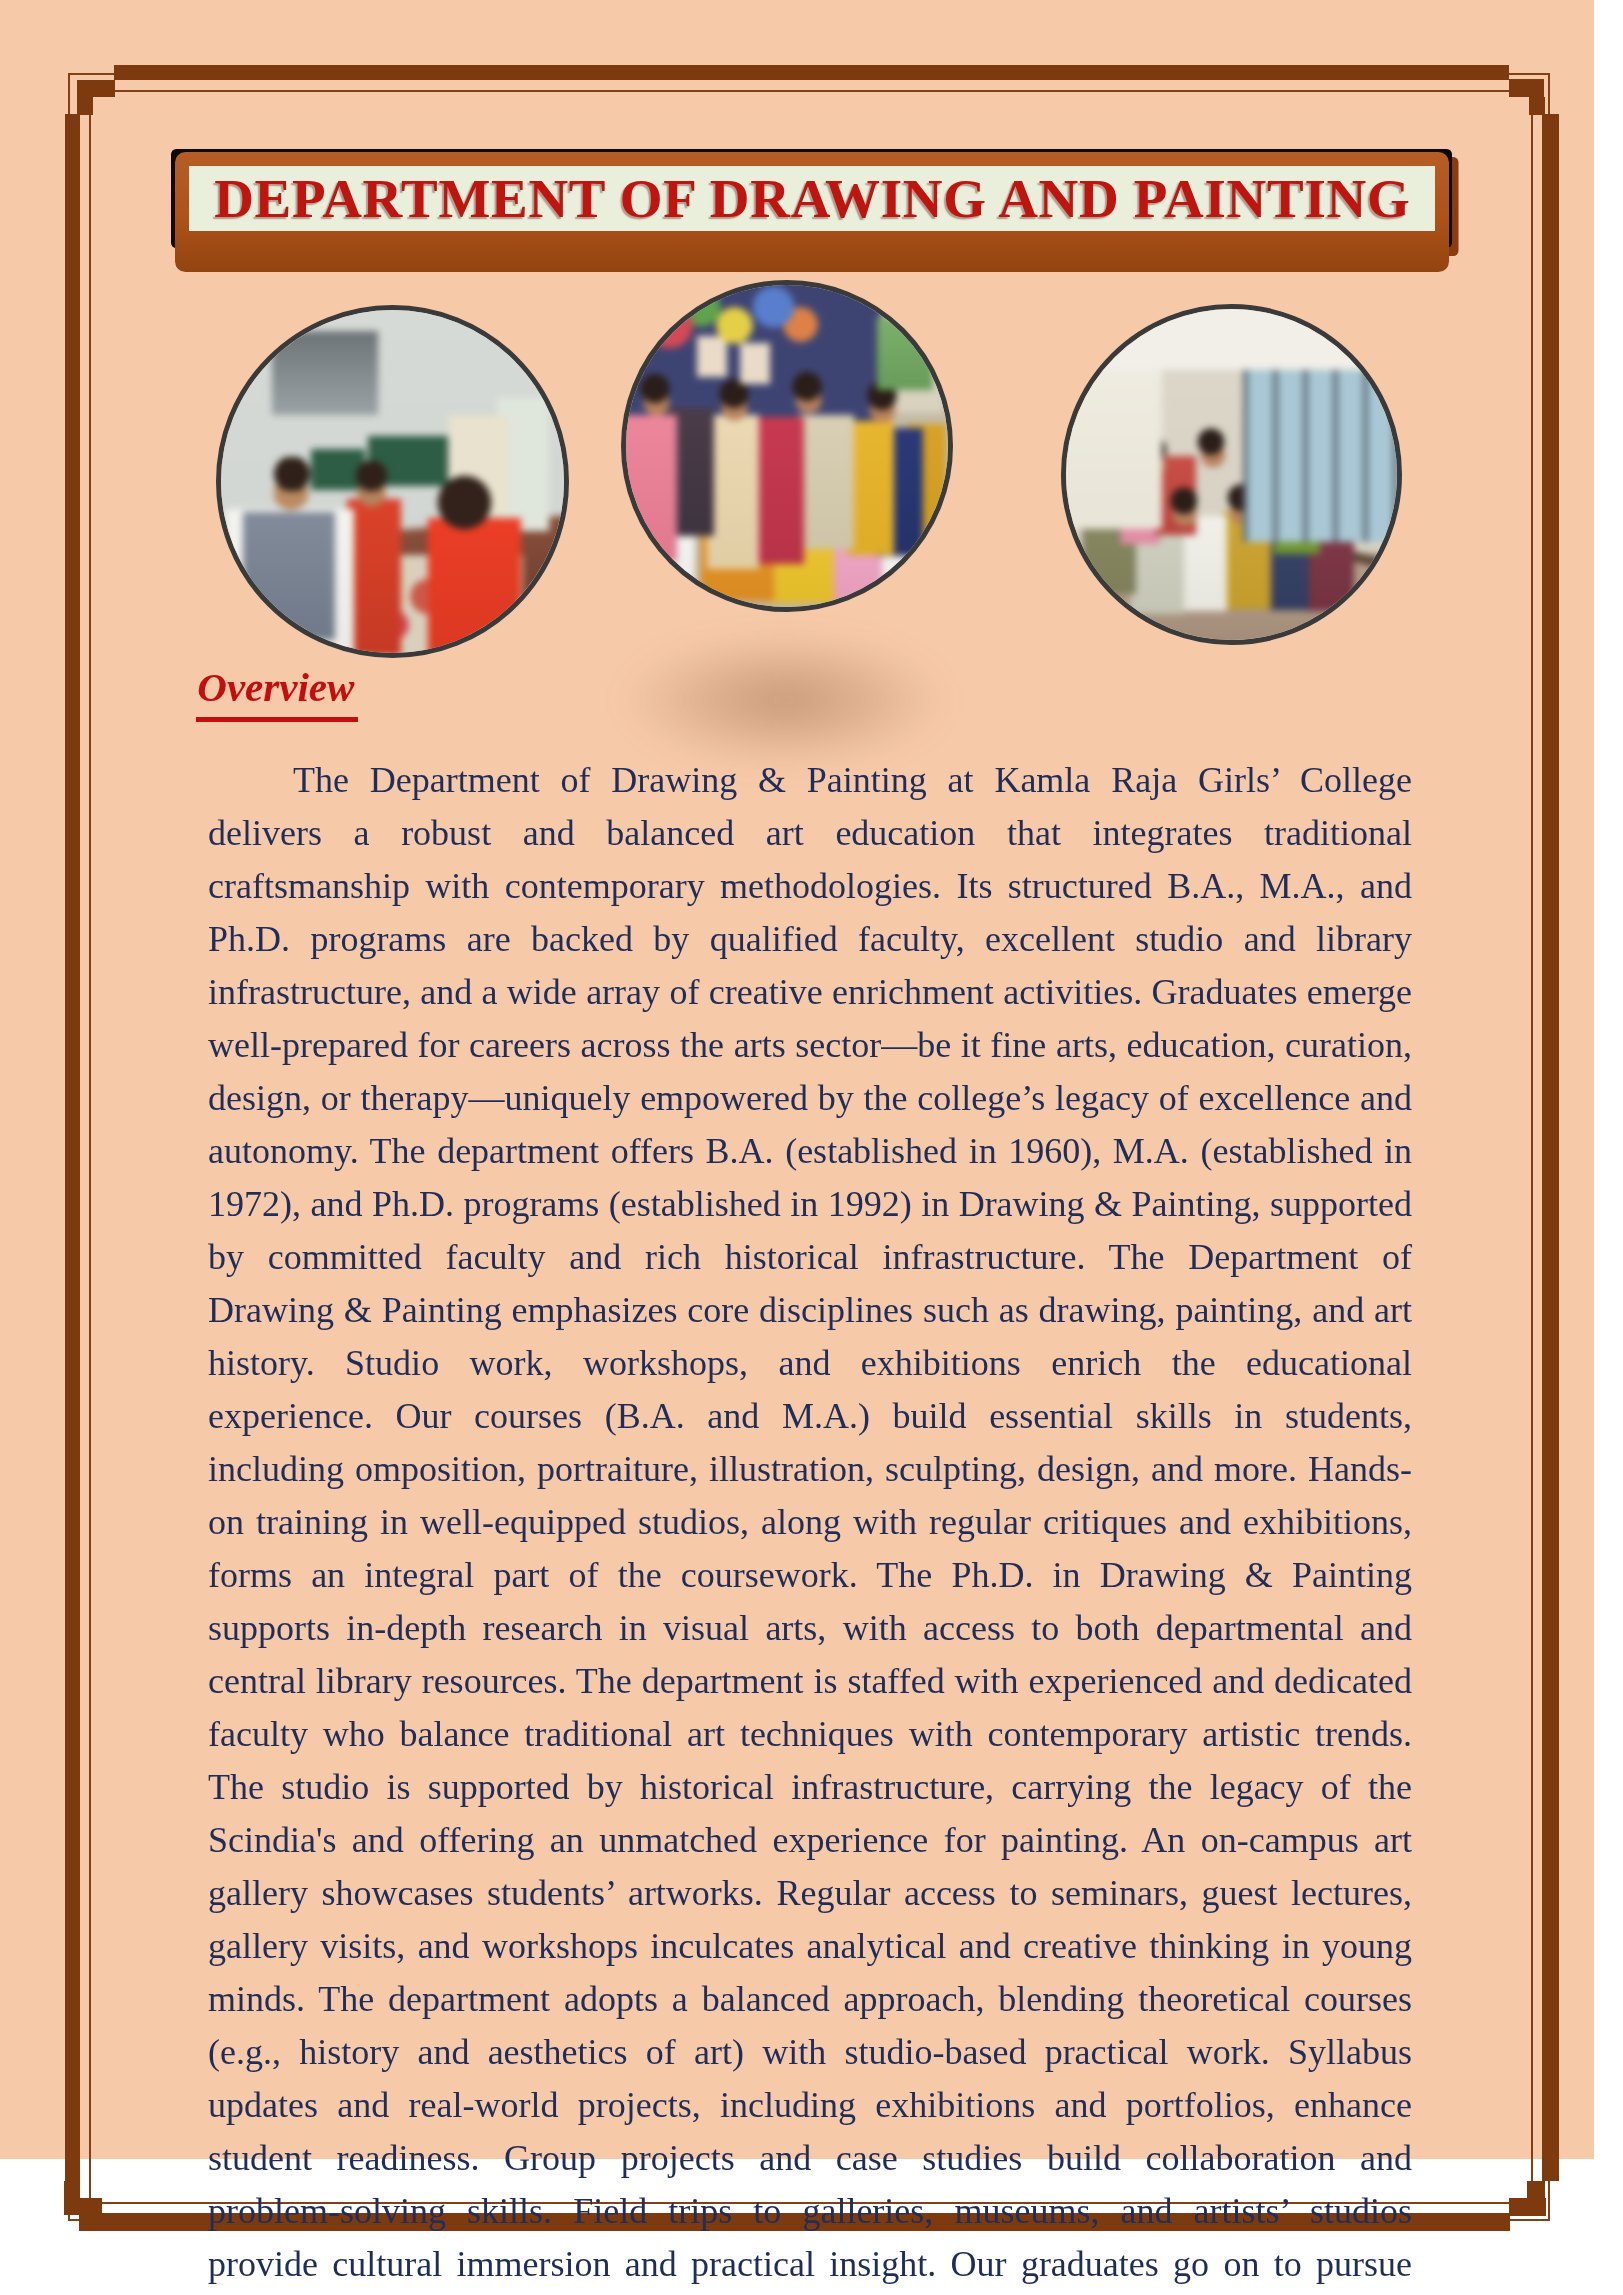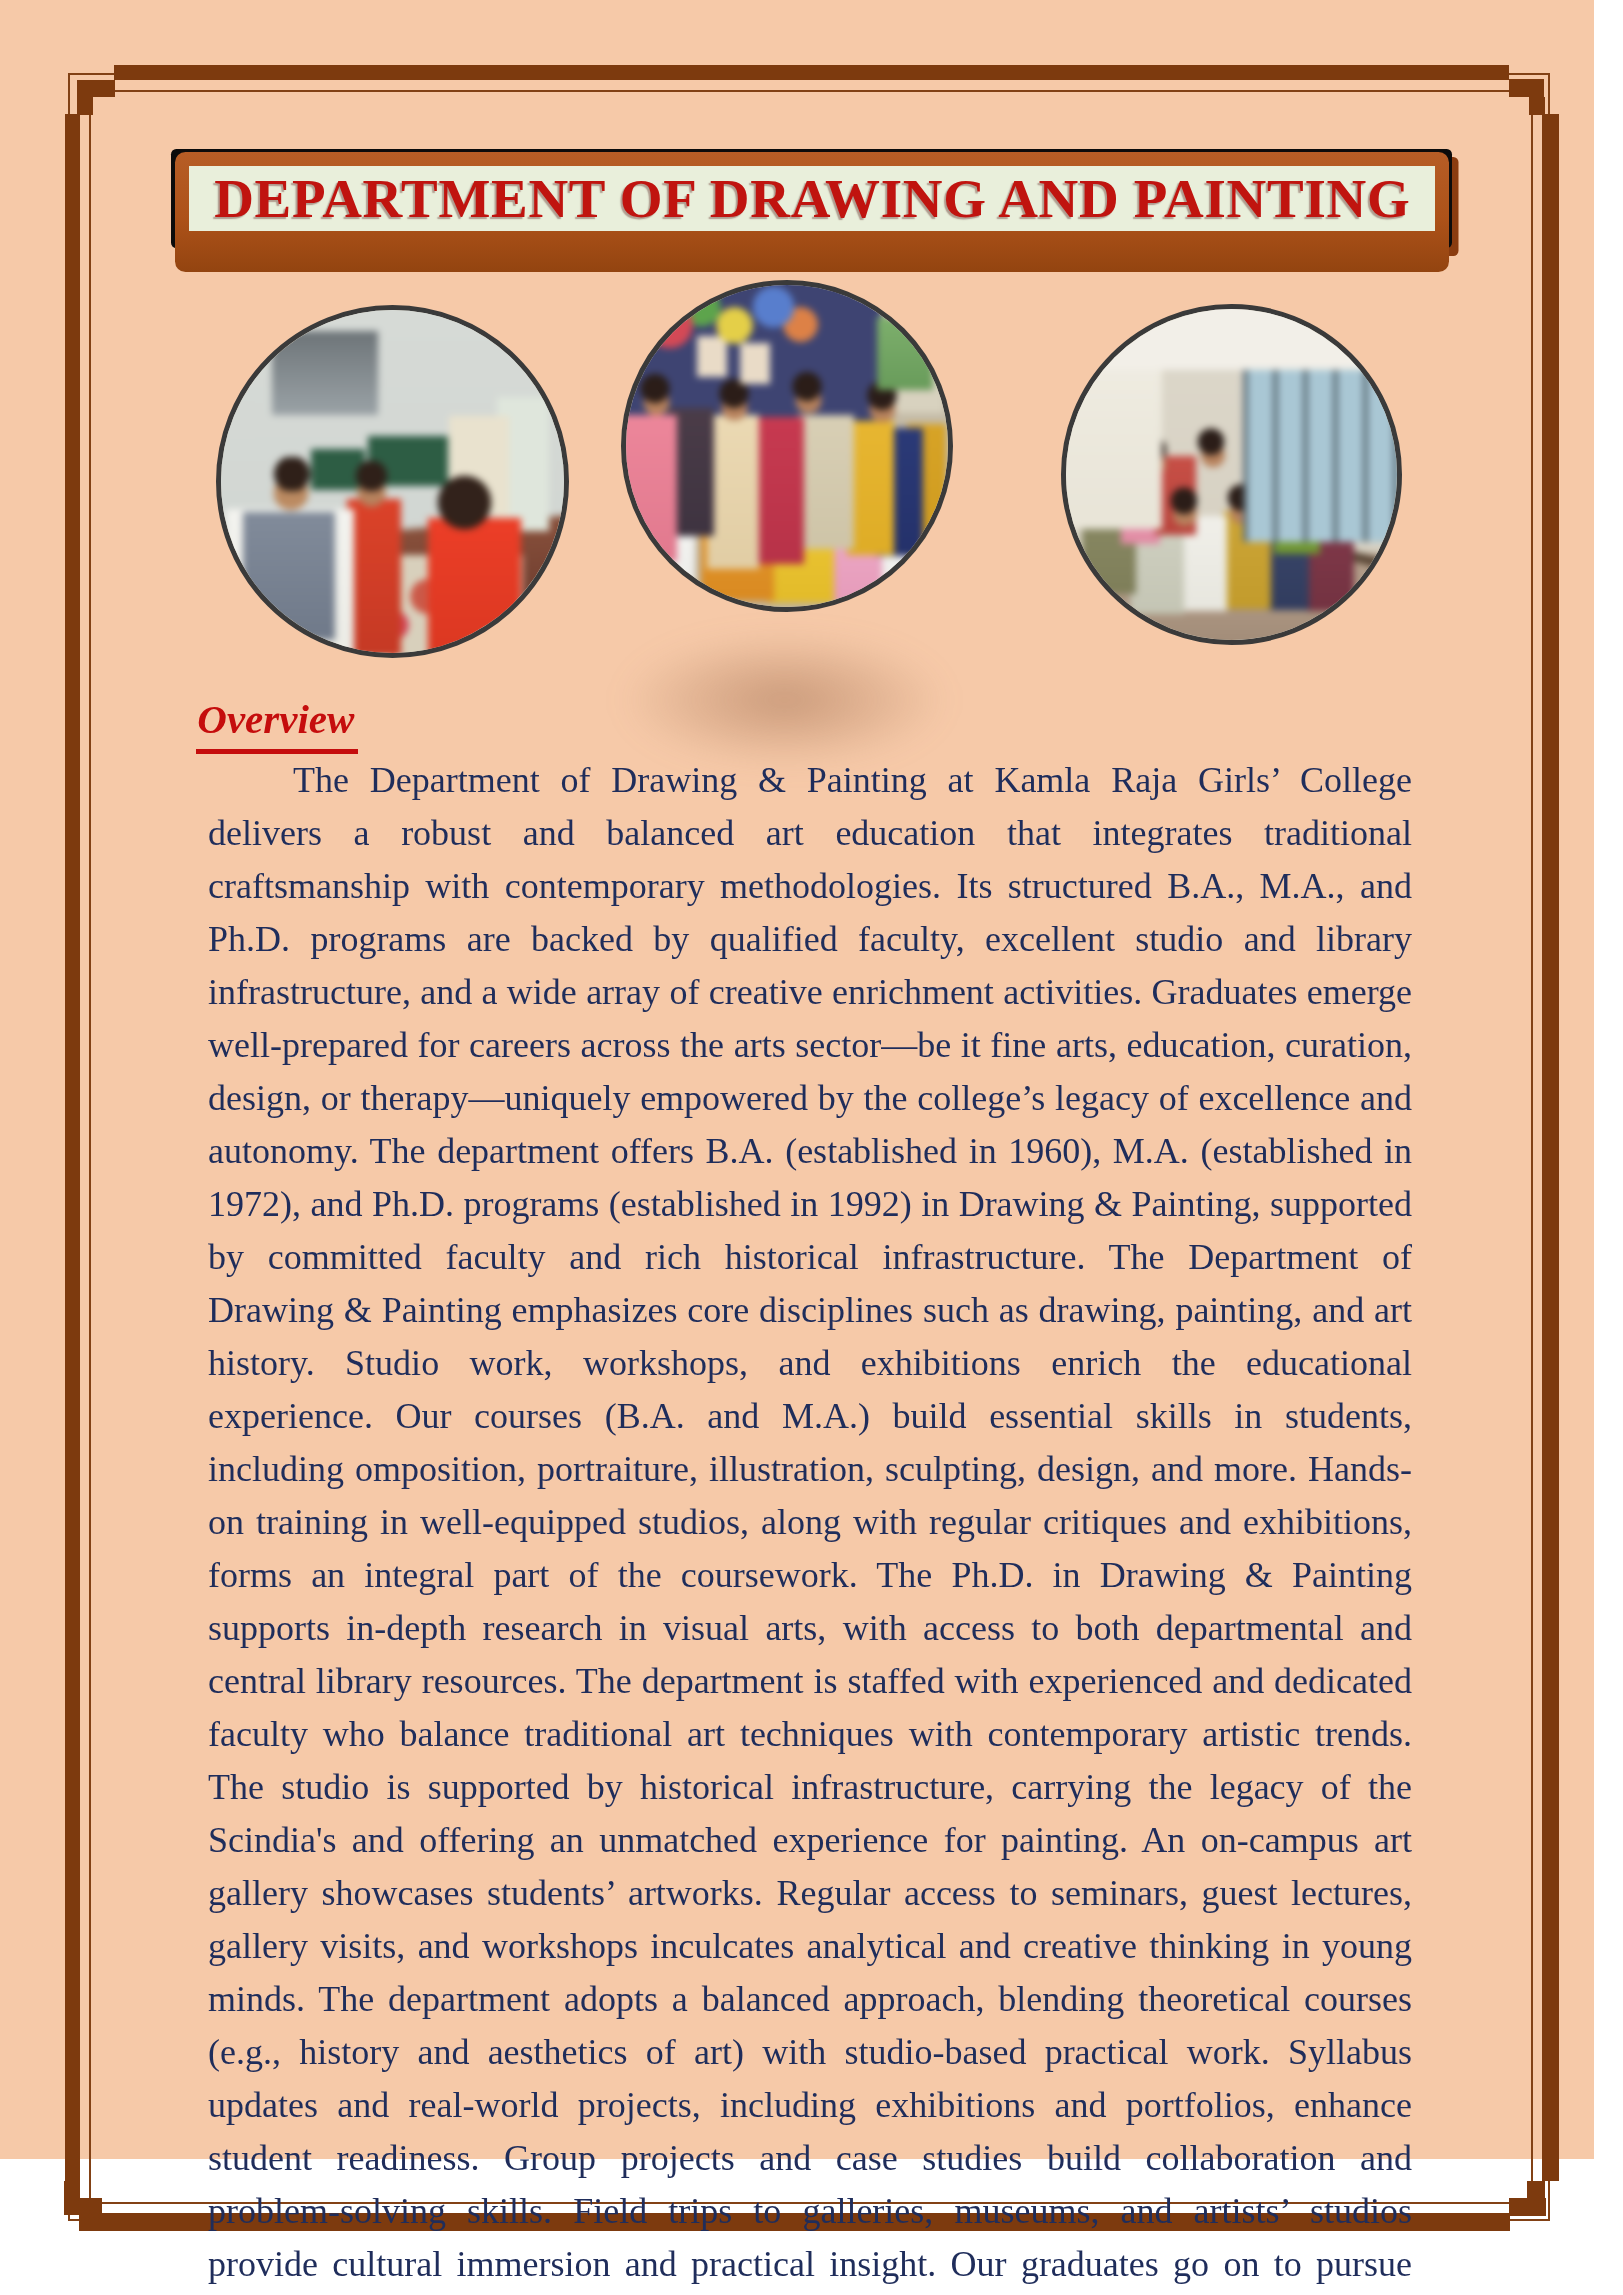--- a/index.html
+++ b/index.html
@@ -169,21 +169,21 @@
 
   
   .smudge{
     left:621px;top:633px;width:327px;height:134px;
     background:radial-gradient(closest-side,rgba(158,107,76,0.5),rgba(158,107,76,0));
     filter:blur(14.4px);
   }
 
   
   .overview-heading{
-    left:196px;top:699px;margin:0;
+    left:196px;top:667px;margin:0;
     font-size:41px;font-weight:bold;font-style:italic;
     color:var(--overview_red,#c50d0d);
     line-height:1;display:inline-block;
     border-bottom:5.9px solid var(--overview_red,#c50d0d);
     padding:0 3.9px 9.2px 1.3px;
   }
   .overview-paragraph{
     left:208px;top:754px;width:1204px;margin:0;
     font-size:36px;line-height:53px;
     color:var(--body_text_navy,#1f2d5b);

